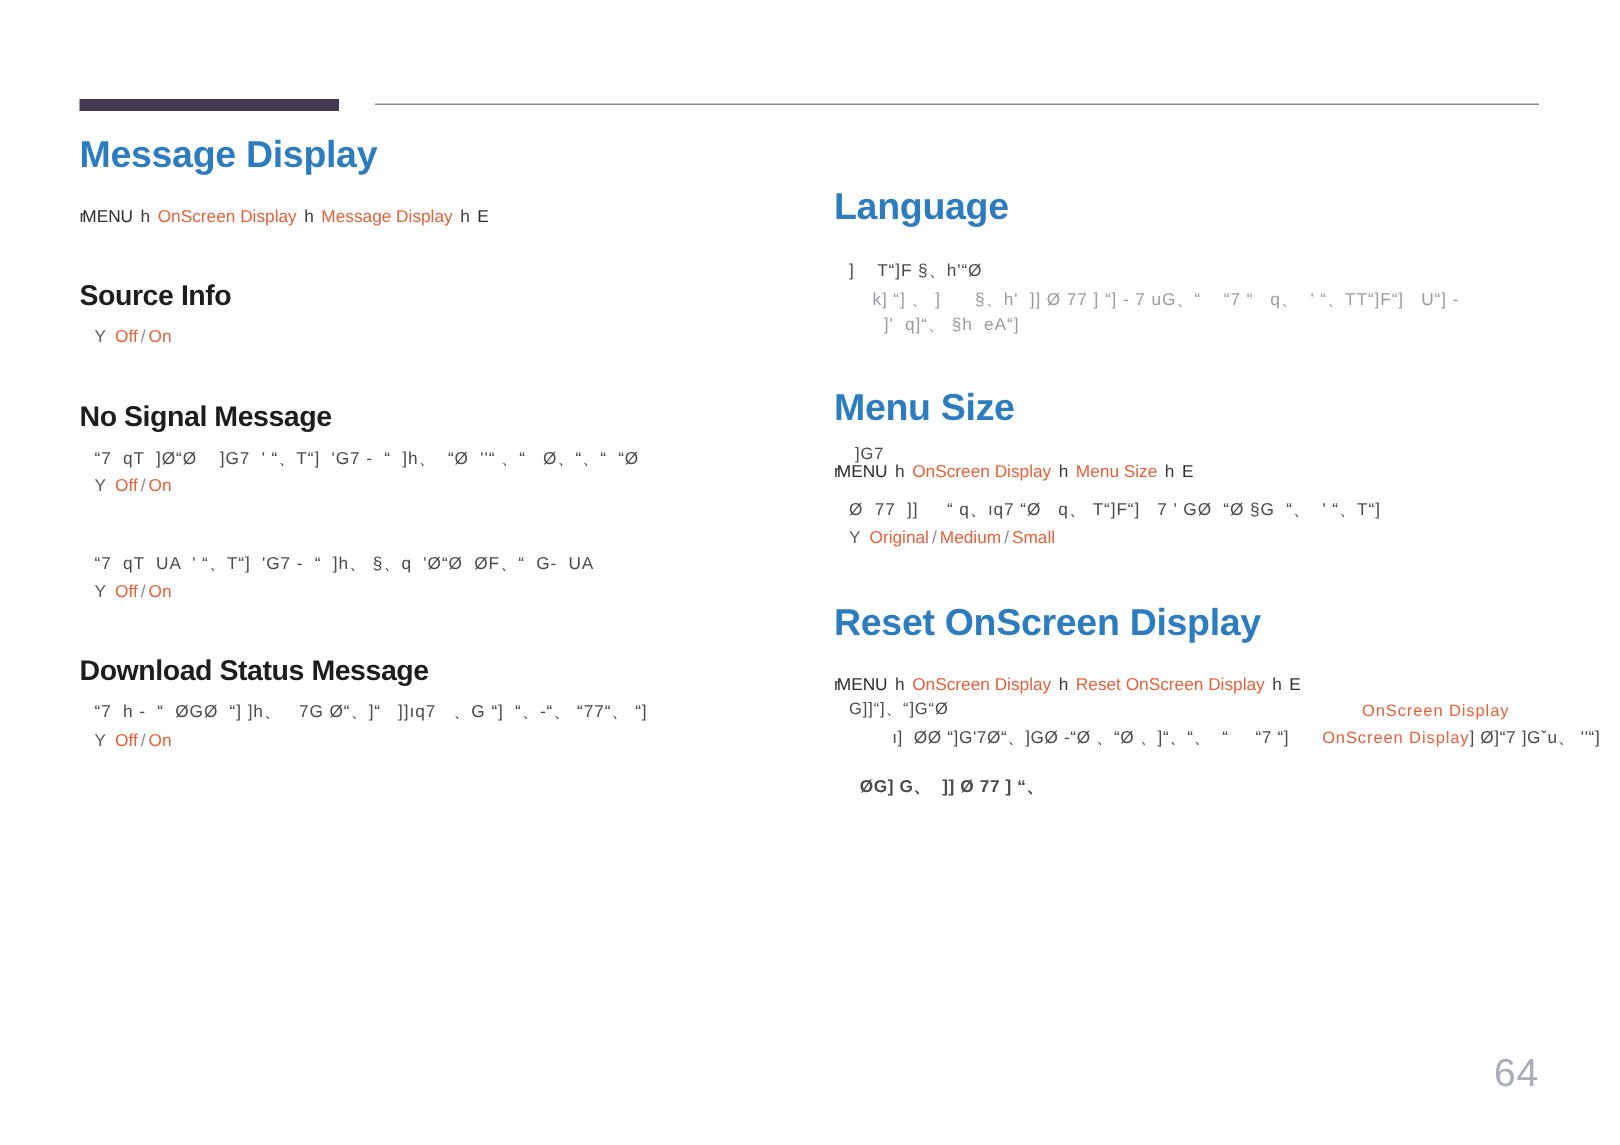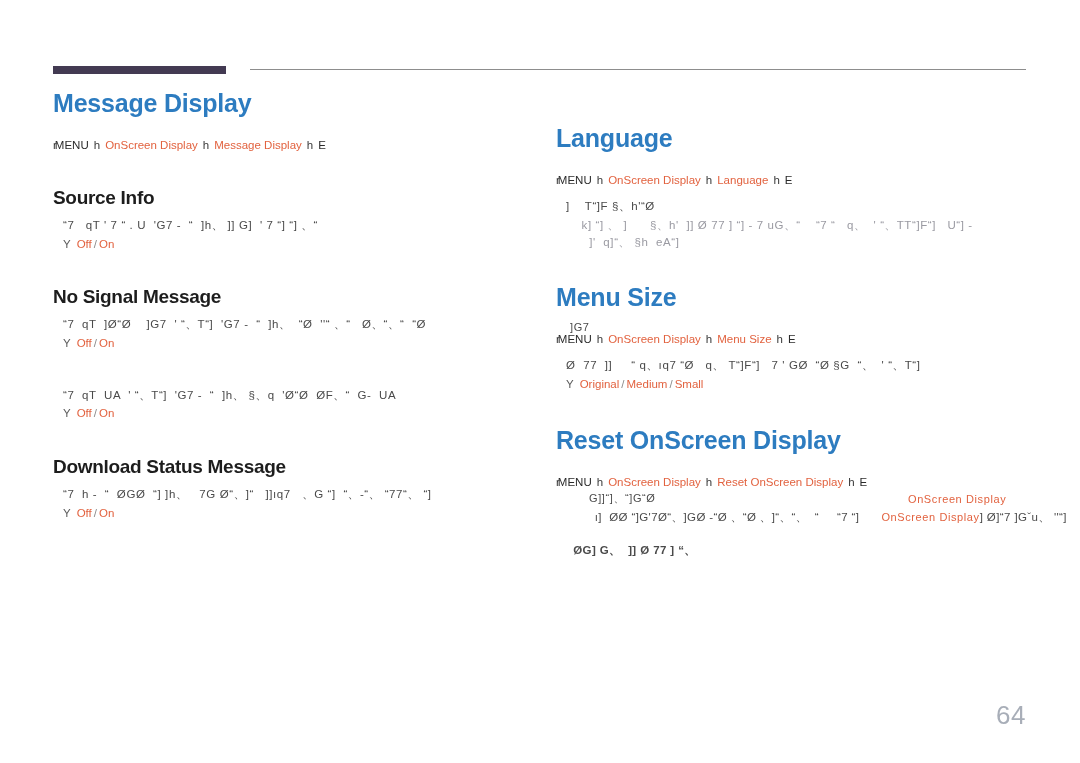--- a/index.html
+++ b/index.html
@@ -143,21 +143,20 @@
 <div class="col" id="col-left">
 
   <h1 class="sec-title">Message Display</h1>
 
   <div class="path">
     <span class="bullet">r</span><span class="menu-word">MENU</span><span class="arrow">h</span><span class="hl">OnScreen Display</span><span class="arrow">h</span><span class="hl">Message Display</span><span class="arrow">h</span><span class="tail">E</span>
   </div>
 
   <div class="blk">
     <h2 class="sub-title">Source Info</h2>
-    <p class="garble">“7   qT ' 7 “ . U  'G7 -  “  ]h、 ]] G]  ' 7 “] “] 、“</p>
     <div class="options">
       <span class="dash">Y</span><span class="opt">Off</span><span class="sep">/</span><span class="opt">On</span>
     </div>
   </div>
 
   <div class="blk">
     <h2 class="sub-title">No Signal Message</h2>
     <p class="garble">“7  qT  ]Ø“Ø    ]G7  ' “、T“]  'G7 -  “  ]h、  “Ø  ''“ 、“   Ø、“、“  “Ø</p>
     <div class="options">
       <span class="dash">Y</span><span class="opt">Off</span><span class="sep">/</span><span class="opt">On</span>
@@ -179,23 +178,20 @@
     </div>
   </div>
 
 </div>
 
 <div class="col" id="col-right">
 
   <div class="blk">
     <h1 class="sec-title">Language</h1>
 
-    <div class="path">
-      <span class="bullet">r</span><span class="menu-word">MENU</span><span class="arrow">h</span><span class="hl">OnScreen Display</span><span class="arrow">h</span><span class="hl">Language</span><span class="arrow">h</span><span class="tail">E</span>
-    </div>
 
     <p class="garble" style="margin-bottom:2px">]    T“]F §、h'“Ø</p>
     <p class="garble dim" style="padding-left:18px;margin-bottom:0">  k] “] 、 ]      §、h'  ]] Ø 77 ] “] - 7 uG、“    “7 “   q、  ' “、TT“]F“]   U“] -</p>
     <p class="garble dim" style="padding-left:18px;margin-bottom:0">    ]'  q]“、 §h  eA“]</p>
   </div>
 
   <div class="blk" style="margin-top:34px">
     <h1 class="sec-title">Menu Size</h1>
 
     <div style="position:relative">
@@ -214,21 +210,21 @@
   </div>
 
   <div class="blk" style="margin-top:34px">
     <h1 class="sec-title">Reset OnScreen Display</h1>
 
     <div class="path">
       <span class="bullet">r</span><span class="menu-word">MENU</span><span class="arrow">h</span><span class="hl">OnScreen Display</span><span class="arrow">h</span><span class="hl">Reset OnScreen Display</span><span class="arrow">h</span><span class="tail">E</span>
     </div>
 
     <div style="position:relative; margin-top:-8px;">
-      <span class="overlay-frag" style="left:10px; top:-1px;margin-left:23px;">G]]“]、“]G“Ø</span>
+      <span class="overlay-frag" style="left:10px; top:-1px;">G]]“]、“]G“Ø</span>
 
       <p class="garble tight" style="margin-bottom:0; position:relative;">
         <span>ı]  ØØ “]G'7Ø“、]GØ -“Ø 、“Ø 、]“、“、  “     “7 “]</span><span class="overlay-frag hl" style="position:relative; left:0; top:0; margin-left:22px;">OnScreen Display</span><span class="overlay-frag hl" style="position:absolute; left:352px; top:0;">OnScreen Display</span><span style="margin-left:0;">] Ø]“7 ]Gˇu、 ''“]</span>
       </p>
       <p class="garble tight" style="margin-bottom:0;font-weight:bold;">  ØG] G、  ]] Ø 77 ] “、</p>
     </div>
   </div>
 
 </div>
 

